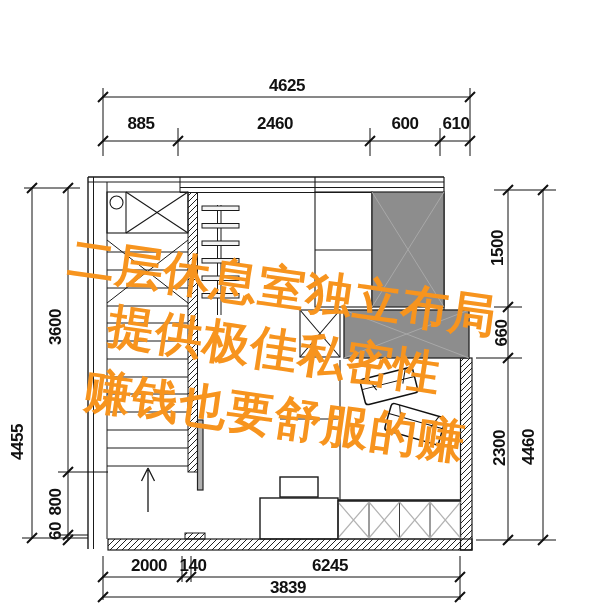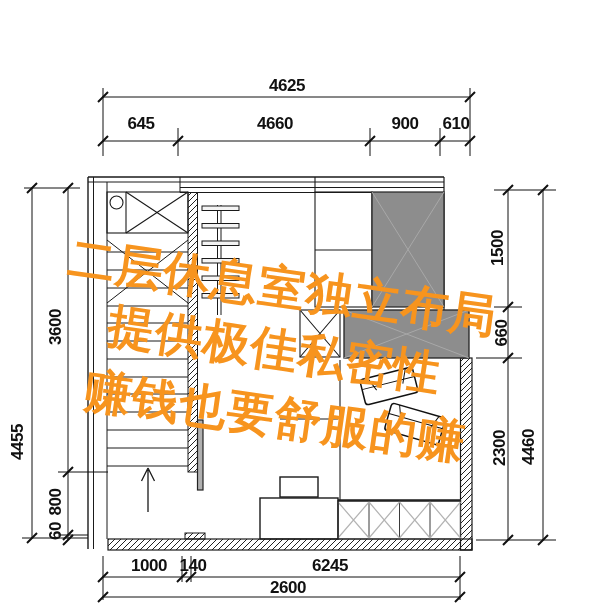--- a/index.html
+++ b/index.html
@@ -146,29 +146,29 @@
 
       <path d="M27,193 L37,183 M27,543 L37,533"></path>
       <path d="M63,193 L73,183 M63,477 L73,467 M63,540 L73,530 M63,545 L73,535"></path>
 
       <path d="M503,195 L513,185 M503,312 L513,302 M503,363 L513,353 M503,545 L513,535"></path>
       <path d="M538,195 L548,185 M538,545 L548,535"></path>
     </g>
   </svg>
 
   <div class="dim" style="left:287px;top:85px">4625</div>
-  <div class="dim" style="left:141px;top:123px">645</div>
-  <div class="dim" style="left:275px;top:123px">4660</div>
-  <div class="dim" style="left:405px;top:123px">900</div>
+  <div class="dim" style="left:141px;top:123px">885</div>
+  <div class="dim" style="left:275px;top:123px">2460</div>
+  <div class="dim" style="left:405px;top:123px">600</div>
   <div class="dim" style="left:456px;top:123px">610</div>
 
-  <div class="dim" style="left:149px;top:565px">1000</div>
+  <div class="dim" style="left:149px;top:565px">2000</div>
   <div class="dim" style="left:193px;top:565px">140</div>
   <div class="dim" style="left:330px;top:565px">6245</div>
-  <div class="dim" style="left:288px;top:587px">2600</div>
+  <div class="dim" style="left:288px;top:587px">3839</div>
 
   <div class="dim vert" style="left:17px;top:442px">4455</div>
   <div class="dim vert" style="left:55px;top:327px">3600</div>
   <div class="dim vert" style="left:55px;top:502px">800</div>
   <div class="dim vert" style="left:55px;top:531px">60</div>
 
   <div class="dim vert" style="left:497px;top:248px">1500</div>
   <div class="dim vert" style="left:501px;top:333px">660</div>
   <div class="dim vert" style="left:499px;top:448px">2300</div>
   <div class="dim vert" style="left:528px;top:447px">4460</div>

